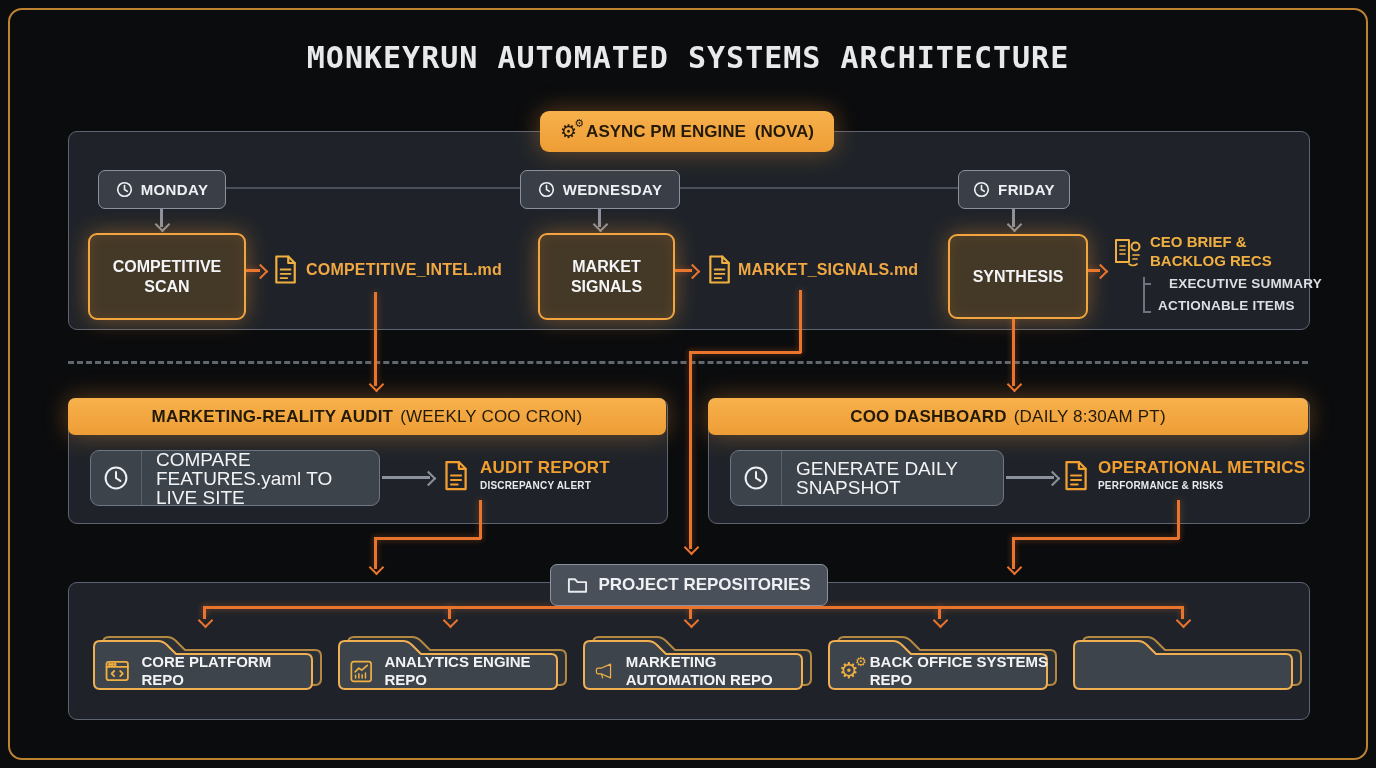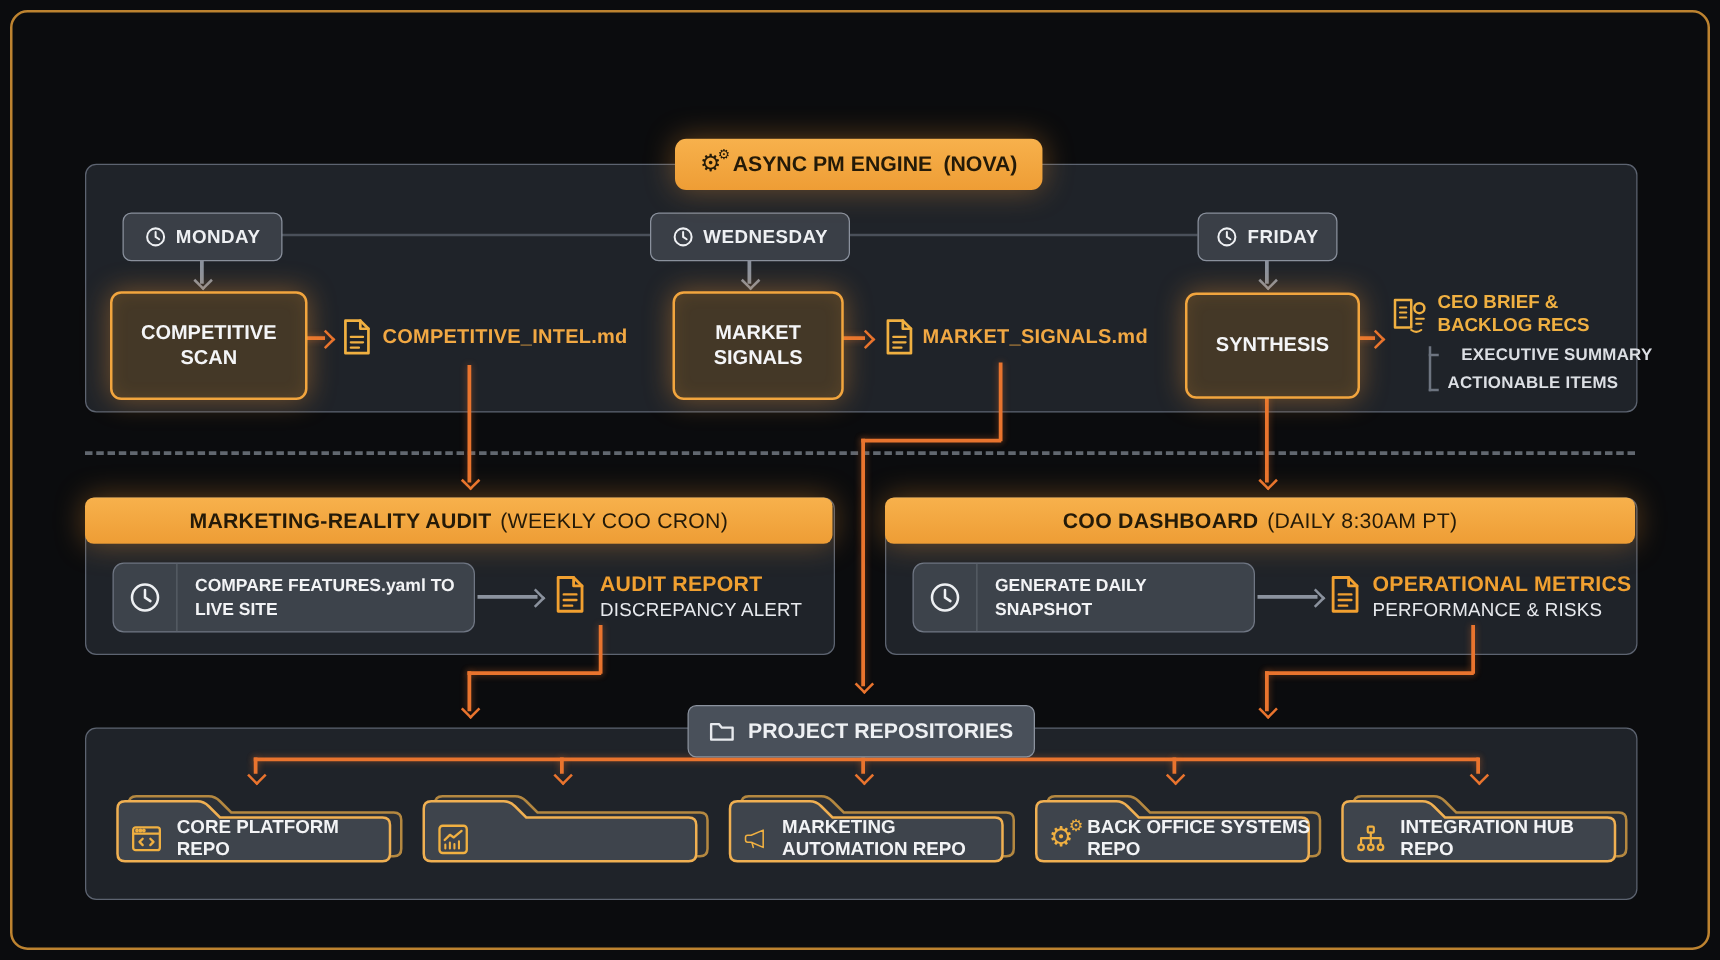--- a/index.html
+++ b/index.html
@@ -39,23 +39,23 @@
 
   .hdr{position:absolute;height:37px;border-radius:7px;display:flex;align-items:center;
        justify-content:center;gap:7px;z-index:3;font-size:17px;color:#241a08;letter-spacing:.2px;}
   .hdr .hb{font-weight:800;} .hdr .hn{font-weight:400;}
 
   .cron-box{position:absolute;height:54px;background:#3d434b;border:1px solid #6f7683;
        border-radius:9px;display:flex;align-items:stretch;z-index:3;}
   .cron-ic{width:50px;display:flex;align-items:center;justify-content:center;
        border-right:1px solid #5a6169;}
   .cron-tx{flex:1;display:flex;align-items:center;padding-left:14px;padding-right:6px;
-       color:#f2f3f5;font-weight:bold;font-size:14px;line-height:19px;}
+       color:#f2f3f5;font-weight:normal;font-size:19px;line-height:19px;}
   .rep-title{position:absolute;font-weight:800;font-size:17px;color:#f1a030;letter-spacing:.2px;}
-  .rep-sub{position:absolute;font-weight:400;font-size:15px;color:#e8eaee;letter-spacing:.2px;}
+  .rep-sub{position:absolute;font-weight:700;font-size:10px;color:#e8eaee;letter-spacing:.2px;}
 
   .repos-badge{position:absolute;left:550px;top:564px;width:276px;height:40px;background:#49505a;
        border:1.5px solid #8b929e;border-radius:7px;display:flex;align-items:center;
        justify-content:center;gap:10px;color:#eef0f3;font-weight:800;font-size:17px;z-index:5;}
 
   .folder-card{position:absolute;width:230px;height:64px;z-index:3;}
   .folder-card svg.shape{position:absolute;left:0;top:0;overflow:visible;}
   .folder-content{position:absolute;left:16px;top:24px;right:4px;height:34px;
        display:flex;align-items:center;gap:11px;}
   .folder-content .lbl{color:#f2f3f5;font-weight:bold;font-size:15px;line-height:18px;}
@@ -74,20 +74,21 @@
 
   .bracket-v{position:absolute;width:1.5px;background:#6d7480;z-index:2;}
   .bracket-h{position:absolute;height:1.5px;background:#6d7480;z-index:2;}
 </style>
 </head>
 <body>
 
 <div class="stage">
   <div class="frame"></div>
 
+  <h1 class="title">MONKEYRUN AUTOMATED SYSTEMS ARCHITECTURE</h1>
 
   <div class="panel" style="left:68px;top:131px;width:1240px;height:197px;"></div>
 
   <div class="engine-badge amber">
     <span class="gear">⚙<span class="g2">⚙</span></span>
     <span class="b">ASYNC PM ENGINE</span>
     <span class="n">(NOVA)</span>
   </div>
 
   <div class="hl dim" style="left:224px;top:187px;width:296px;"></div>
@@ -281,20 +282,21 @@
     <svg class="shape" width="230" height="64" viewBox="0 0 230 64">
       <path d="M12 11 H70 C74 11 76 12 79 15 L88 24 H218 C222 24 224 26 224 30 V53 C224 57 222 59 218 59 H12 C8 59 6 57 6 53 V17 C6 13 8 11 12 11 Z" transform="translate(9,-4)" fill="#2e333a" stroke="#cf9a45" stroke-width="2" opacity="0.85"></path>
       <path d="M12 11 H70 C74 11 76 12 79 15 L88 24 H218 C222 24 224 26 224 30 V53 C224 57 222 59 218 59 H12 C8 59 6 57 6 53 V17 C6 13 8 11 12 11 Z" fill="#3e444c" stroke="#f0b052" stroke-width="2"></path>
     </svg>
     <div class="folder-content">
       <svg width="27" height="27" viewBox="0 0 26 26" fill="none" stroke="#f0b041" stroke-width="1.8" stroke-linecap="round" stroke-linejoin="round">
         <rect x="2.5" y="2.5" width="21" height="21" rx="2.5"></rect>
         <path d="M6.5 13.5 L10.5 9.5 L13.5 11.5 L19.5 6.5"></path>
         <path d="M7 20 v-3 M10.5 20 v-4.5 M14 20 v-3.5 M17.5 20 v-5.5" stroke-width="1.6"></path>
       </svg>
+      <span class="lbl">ANALYTICS ENGINE REPO</span>
     </div>
   </div>
 
   <div class="folder-card" style="left:578px;top:630px;">
     <svg class="shape" width="230" height="64" viewBox="0 0 230 64">
       <path d="M12 11 H70 C74 11 76 12 79 15 L88 24 H218 C222 24 224 26 224 30 V53 C224 57 222 59 218 59 H12 C8 59 6 57 6 53 V17 C6 13 8 11 12 11 Z" transform="translate(9,-4)" fill="#2e333a" stroke="#cf9a45" stroke-width="2" opacity="0.85"></path>
       <path d="M12 11 H70 C74 11 76 12 79 15 L88 24 H218 C222 24 224 26 224 30 V53 C224 57 222 59 218 59 H12 C8 59 6 57 6 53 V17 C6 13 8 11 12 11 Z" fill="#3e444c" stroke="#f0b052" stroke-width="2"></path>
     </svg>
     <div class="folder-content">
       <svg width="28" height="26" viewBox="0 0 30 26" fill="none" stroke="#f0b041" stroke-width="1.8" stroke-linecap="round" stroke-linejoin="round">
@@ -314,25 +316,14 @@
       <span class="gear" style="color:#f0b041;font-size:22px;">⚙<span class="g2" style="font-size:13px;right:-8px;top:-5px;">⚙</span></span>
       <span class="lbl">BACK OFFICE SYSTEMS REPO</span>
     </div>
   </div>
 
   <div class="folder-card" style="left:1068px;top:630px;">
     <svg class="shape" width="230" height="64" viewBox="0 0 230 64">
       <path d="M12 11 H70 C74 11 76 12 79 15 L88 24 H218 C222 24 224 26 224 30 V53 C224 57 222 59 218 59 H12 C8 59 6 57 6 53 V17 C6 13 8 11 12 11 Z" transform="translate(9,-4)" fill="#2e333a" stroke="#cf9a45" stroke-width="2" opacity="0.85"></path>
       <path d="M12 11 H70 C74 11 76 12 79 15 L88 24 H218 C222 24 224 26 224 30 V53 C224 57 222 59 218 59 H12 C8 59 6 57 6 53 V17 C6 13 8 11 12 11 Z" fill="#3e444c" stroke="#f0b052" stroke-width="2"></path>
     </svg>
-    <div class="folder-content">
-      <svg width="27" height="27" viewBox="0 0 26 26" fill="none" stroke="#f0b041" stroke-width="1.8" stroke-linecap="round" stroke-linejoin="round">
-        <rect x="10.5" y="2.5" width="5" height="5" rx="1"></rect>
-        <path d="M13 7.5 V12 M5 16.5 V12 H21 V16.5"></path>
-        <circle cx="5" cy="19.5" r="2.3"></circle>
-          <circle cx="13" cy="19.5" r="2.3"></circle>
-          <circle cx="21" cy="19.5" r="2.3"></circle>
-        <path d="M13 12 V17"></path>
-      </svg>
-      <span class="lbl">INTEGRATION HUB REPO</span>
-    </div>
   </div>
 </div>
 
 </body></html>

